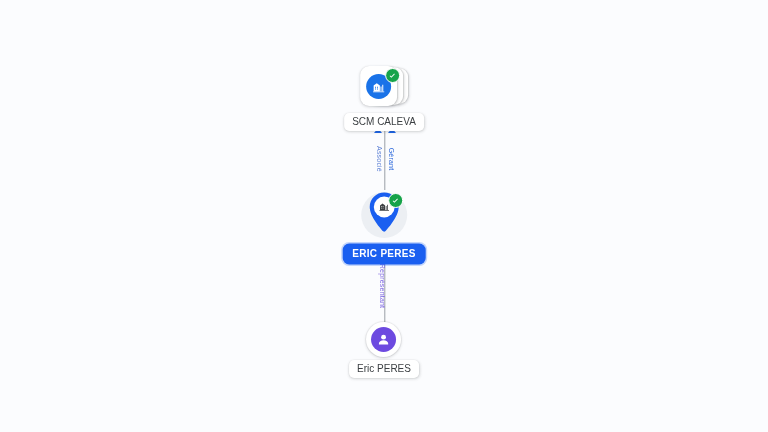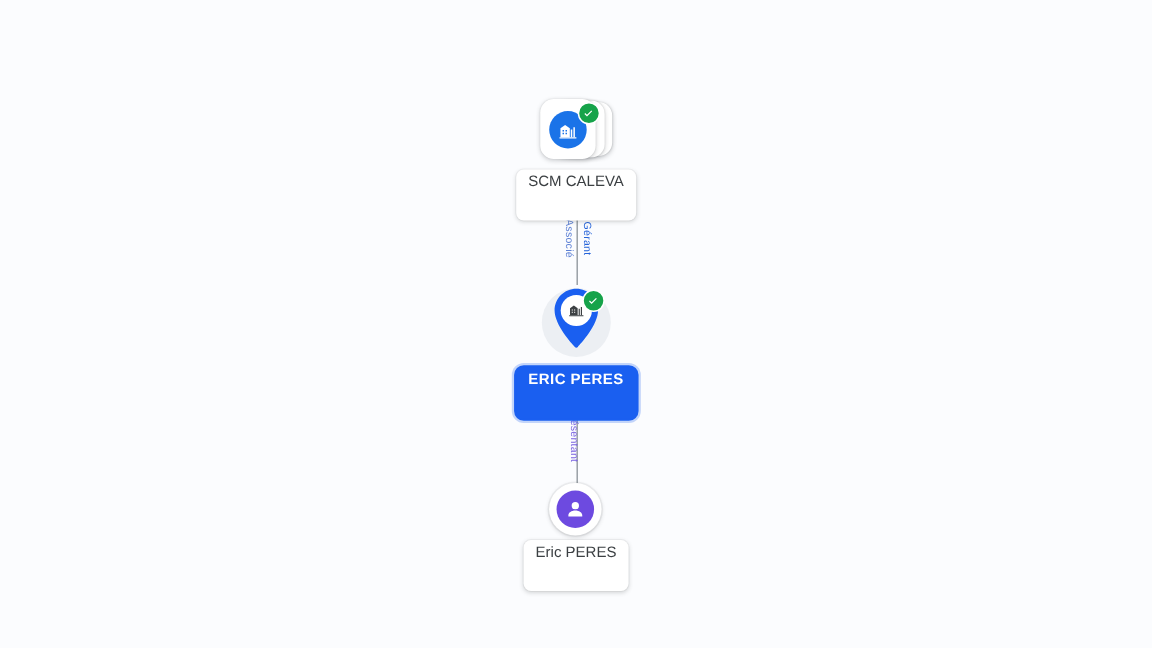--- a/index.html
+++ b/index.html
@@ -182,21 +182,21 @@
     border-radius: 50%;
     background: #6d4ae0;
     display: flex;
     align-items: center;
     justify-content: center;
   }
 
   
   .node-label {
     margin-top: 3px;
-    padding: 3px 8px 20px;
+    padding: 3px 8px 4px;
     border-radius: 5px;
     font-size: 10px;
     line-height: 11px;
     white-space: nowrap;
   }
   .node-label.plain {
     background: #ffffff;
     color: #3c4043;
     box-shadow: 0 1px 3px rgba(60,64,67,.20), 0 0 0 .6px rgba(60,64,67,.05);
   }

